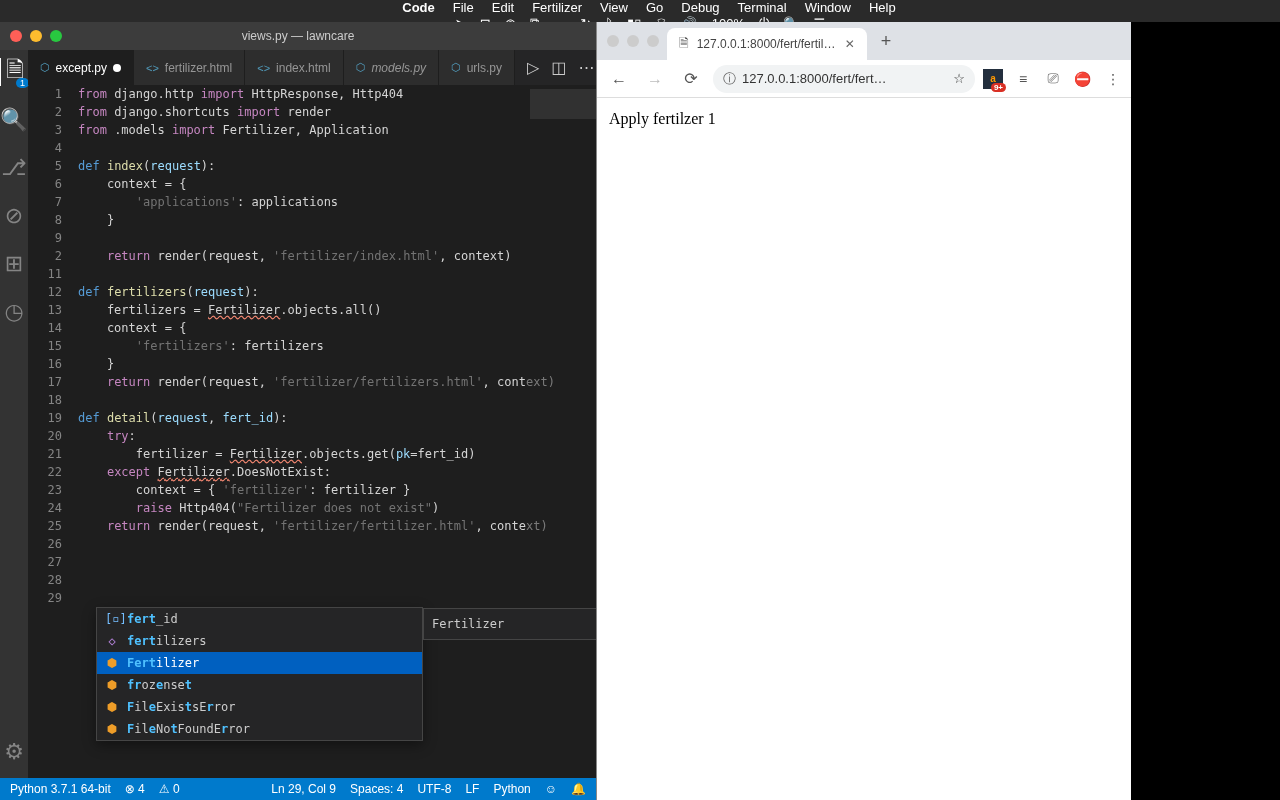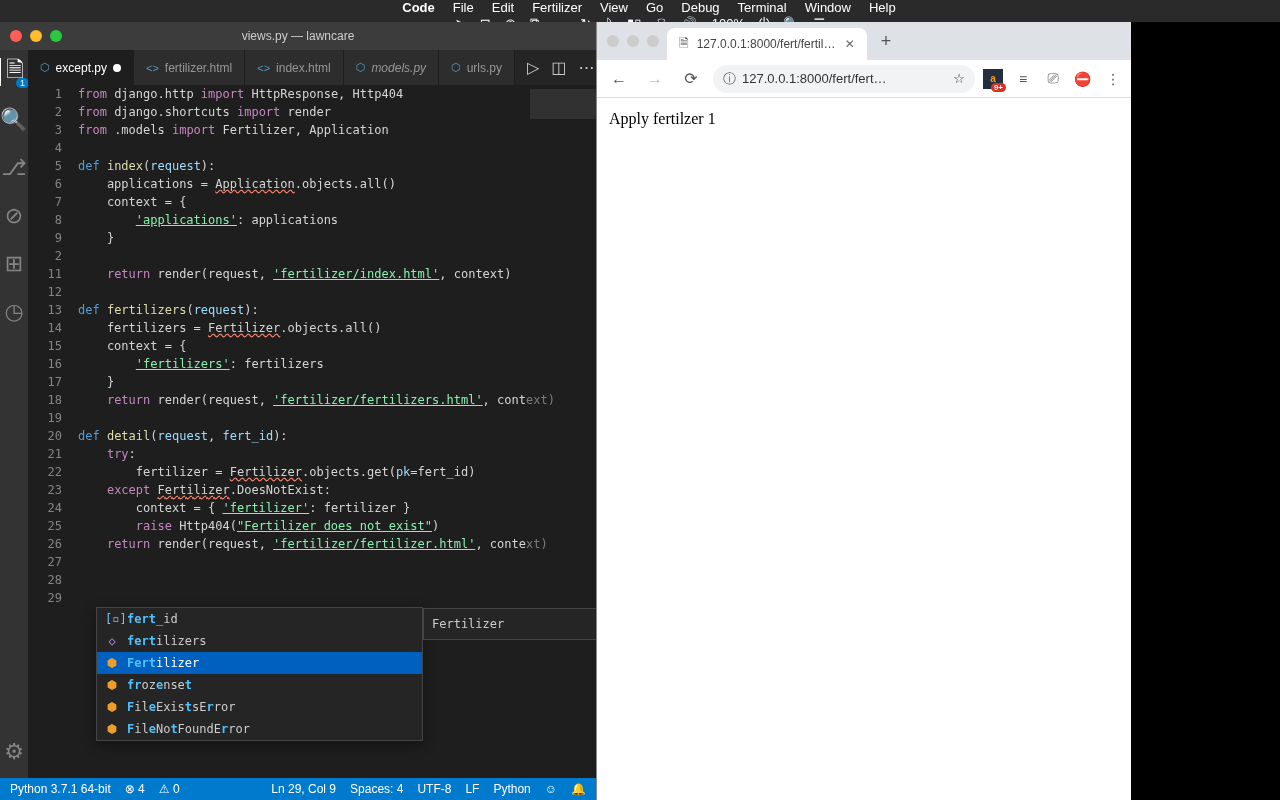--- a/index.html
+++ b/index.html
@@ -39,21 +39,21 @@
 .tab-dot { width: 8px; height: 8px; border-radius: 50%; background: #fff; }
 .tab-actions { margin-left: auto; display: flex; gap: 12px; padding: 0 12px; color: #ccc; }
 
 .editor { flex: 1; display: flex; font-family: Menlo, Monaco, monospace; font-size: 12px; line-height: 18px; position: relative; }
 .gutter { width: 50px; text-align: right; padding-right: 16px; color: #858585; user-select: none; }
 .gutter div { height: 18px; }
 .code { flex: 1; color: #d4d4d4; position: relative; }
 .code-line { height: 18px; white-space: pre; }
 .kw { color: #c586c0; }
 .fn { color: #dcdcaa; }
-.str { color: #86efac; text-decoration: underline; }
+.str { color: #737373; }
 .def { color: #569cd6; }
 .param { color: #9cdcfe; }
 .squiggle { text-decoration: underline wavy #f48771; text-decoration-skip-ink: none; }
 
 .minimap { position: absolute; right: 0; top: 0; width: 80px; height: 100%; background: #1e1e1e; opacity: 0.5; }
 .minimap-content { margin: 4px; background: linear-gradient(#444 0 20%, transparent 20%); height: 150px; }
 .scroll-marker { position: absolute; right: 0; width: 6px; height: 4px; background: #f48771; }
 
 .autocomplete { position: absolute; left: 68px; top: 522px; background: #252526; border: 1px solid #454545; font-family: Menlo, monospace; font-size: 12px; z-index: 10; box-shadow: 0 4px 12px rgba(0,0,0,.4); }
 .ac-list { width: 325px; }
@@ -202,21 +202,20 @@
               <div>27</div>
               <div>28</div>
               <div>29</div>
             </div>
           <div class="code" id="code">
               <div class="code-line"><span class="kw">from</span> django.http <span class="kw">import</span> HttpResponse, Http404</div>
               <div class="code-line"><span class="kw">from</span> django.shortcuts <span class="kw">import</span> render</div>
               <div class="code-line"><span class="kw">from</span> .models <span class="kw">import</span> Fertilizer, Application</div>
               <div class="code-line"></div>
               <div class="code-line"><span class="def">def</span> <span class="fn">index</span>(<span class="param">request</span>):</div>
-              <div class="code-line">    applications = <span class="squiggle">Application</span>.objects.all()</div>
               <div class="code-line">    context = {</div>
               <div class="code-line">        <span class="str">'applications'</span>: applications</div>
               <div class="code-line">    }</div>
               <div class="code-line"></div>
               <div class="code-line">    <span class="kw">return</span> render(request, <span class="str">'fertilizer/index.html'</span>, context)</div>
               <div class="code-line"></div>
               <div class="code-line"><span class="def">def</span> <span class="fn">fertilizers</span>(<span class="param">request</span>):</div>
               <div class="code-line">    fertilizers = <span class="squiggle">Fertilizer</span>.objects.all()</div>
               <div class="code-line">    context = {</div>
               <div class="code-line">        <span class="str">'fertilizers'</span>: fertilizers</div>

